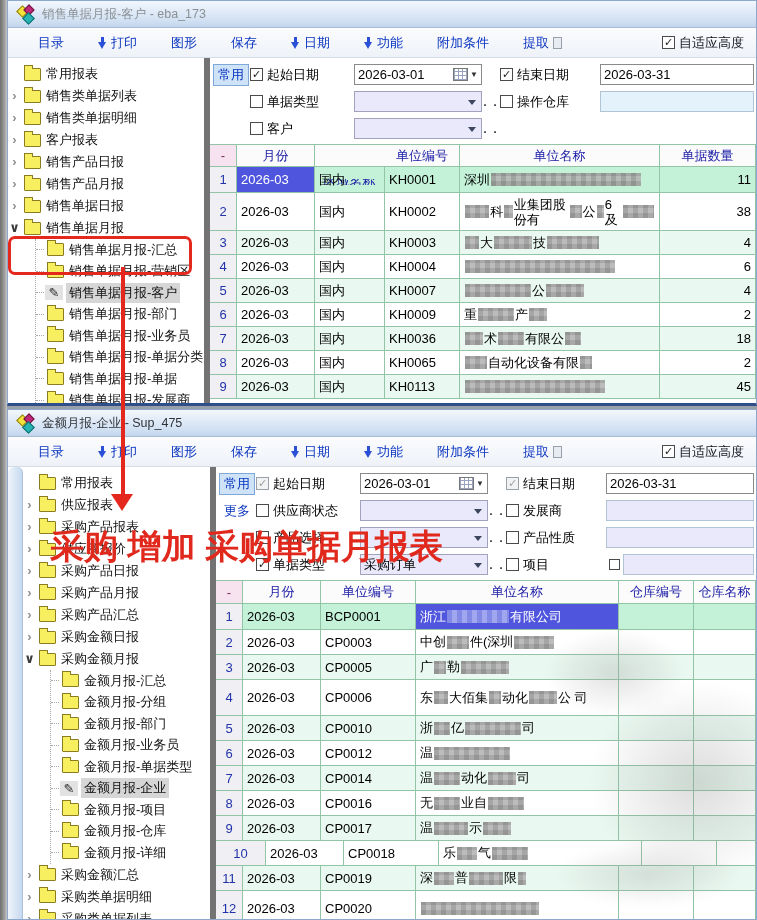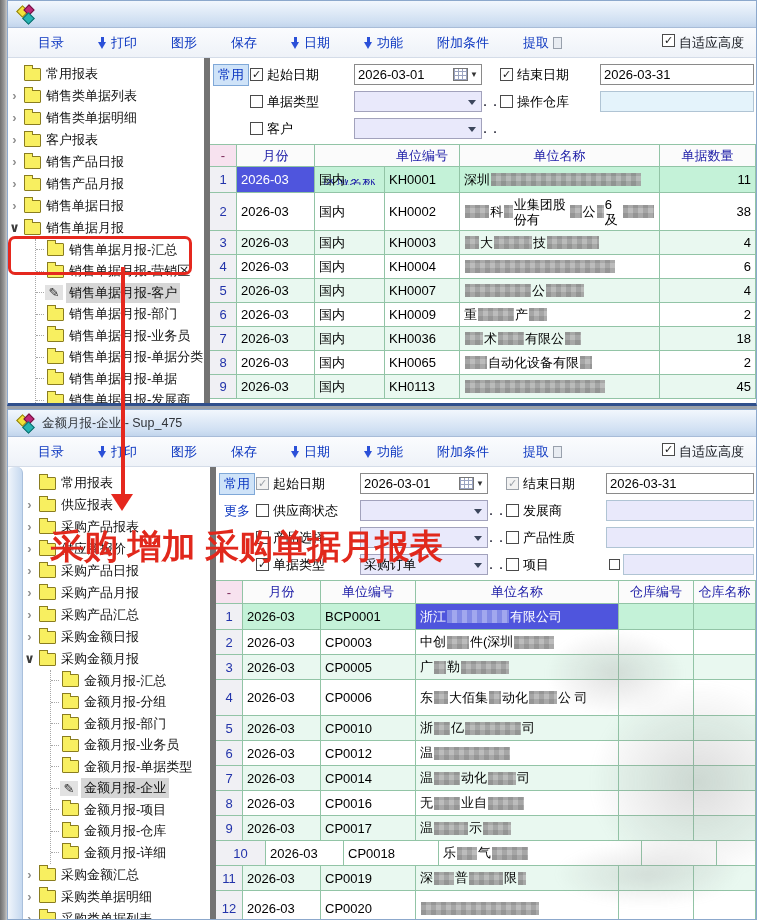--- a/index.html
+++ b/index.html
@@ -28,21 +28,21 @@
   .logo .d2{position:absolute;left:8px;top:9px;width:7px;height:7px;background:#27b3b3;border:1px solid #0d6a6a;transform:rotate(45deg);}
   .logo .d3{position:absolute;left:9px;top:1px;width:6px;height:6px;background:#c02878;border:1px solid #701040;transform:rotate(45deg);}
   .toolbar{height:29px;flex:none;display:flex;align-items:center;
     background:linear-gradient(180deg,#fbfcfe,#eef2f8);
     border-bottom:1px solid #d4dce8;color:#0a35c0;padding-left:30px;}
   .tb-item{display:flex;align-items:center;gap:4px;margin-right:34px;cursor:default;white-space:nowrap;}
   .dn-arrow{position:relative;width:9px;height:12px;flex:none;}
   .dn-arrow::before{content:"";position:absolute;left:3px;top:0;width:3px;height:6px;background:#2b50d8;}
   .dn-arrow::after{content:"";position:absolute;left:0;top:5px;border-left:4.5px solid transparent;border-right:4.5px solid transparent;border-top:7px solid #2b50d8;}
   .tail-ic{width:7px;height:10px;border:1px solid #98a0ac;background:#e8ecf2;flex:none;}
-  .tb-autofit{margin-left:auto;margin-right:12px;display:flex;gap:4px;color:#15181f;padding-left:16px;}
+  .tb-autofit{margin-left:auto;margin-right:12px;display:flex;align-items:center;gap:4px;color:#15181f;padding-left:16px;}
   
   .cb{width:13px;height:13px;border:1px solid #4a4a4a;background:#fff;display:inline-flex;
       align-items:center;justify-content:center;font-size:11px;line-height:11px;color:#1a1a1a;flex:none;box-sizing:border-box;}
   .cb.on::after{content:"✓";font-weight:bold;}
   .cb.dis{border-color:#9aa0a8;background:#f2f2f2;color:#9aa0a8;}
   .cb.mini{width:11px;height:11px;}
   
   .main{flex:1;display:flex;min-height:0;}
   .vstrip{width:14px;flex:none;background:linear-gradient(90deg,#f0f5fb,#c6d9f0);
     border-right:1px solid #aac0dc;border-radius:6px 6px 0 0;}
@@ -118,20 +118,21 @@
 
 <div class="app-edge"></div>
 
 <div class="win" id="win-top">
   <div class="titlebar">
     <span class="logo">
         <span class="d1"></span>
         <span class="d3"></span>
         <span class="d2"></span>
       </span>
+    <span class="title-text">销售单据月报-客户 - eba_173</span>
   </div>
   <div class="toolbar" id="tb-top">
       <div class="tb-item">
         <span>目录</span>
       </div>
       <div class="tb-item">
         <span class="dn-arrow"></span>
         <span>打印</span>
       </div>
       <div class="tb-item">

